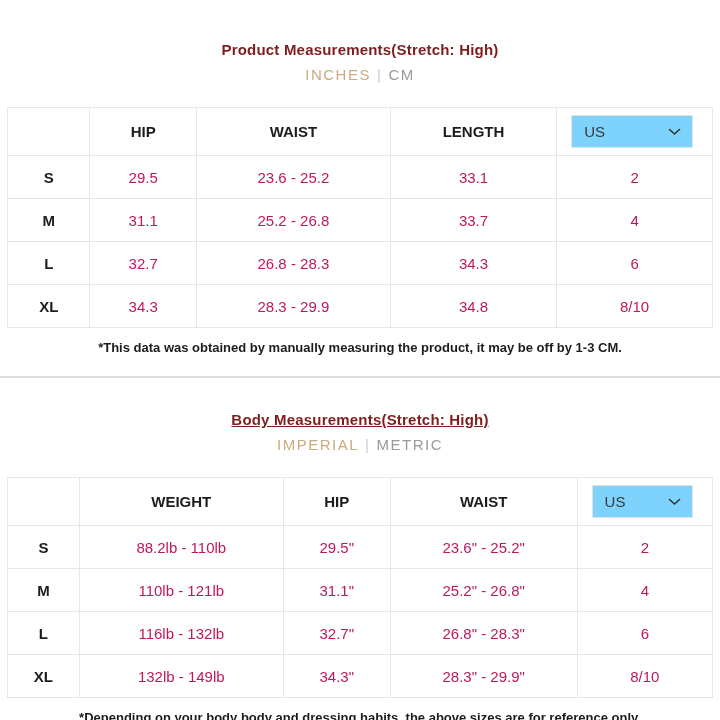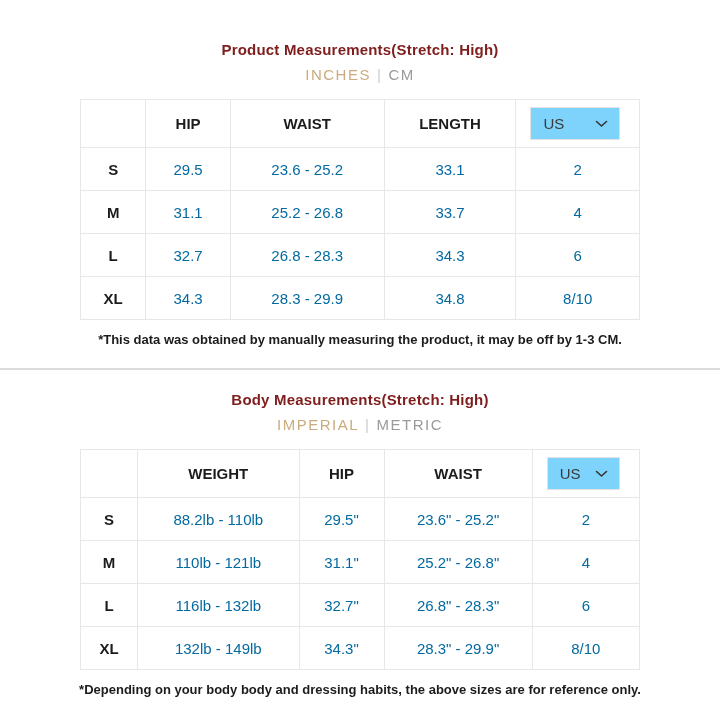--- a/index.html
+++ b/index.html
@@ -24,31 +24,31 @@
     text-align: center;
     font-size: 15px;
     letter-spacing: 1.5px;
     line-height: 16px;
   }
   .unit-active   { color: #cbab7d; cursor: pointer; }
   .unit-sep      { color: #cccccc; margin: 0 6px; }
   .unit-inactive { color: #9a9a9a; cursor: pointer; }
 
   table.size-table {
-    width: 560px;
-    margin: 16px auto 0 auto;
+    width: 706px;
+    margin: 24px auto 0 auto;
     border-collapse: collapse;
     table-layout: fixed;
   }
   table.size-table td {
     border: 1px solid #e7e7e7;
     text-align: center;
     vertical-align: middle;
     font-size: 15px;
-    color: #0369a1;
+    color: #be185d;
     height: 43px;
     padding: 0 4px;
   }
   table.size-table tr.head-row td { height: 48px; font-weight: bold; color: #1c1c1c; }
   table.size-table td.size-label { font-weight: bold; color: #1c1c1c; }
 
   .us-select {
     display: flex;
     align-items: center;
     justify-content: space-between;
@@ -71,21 +71,21 @@
     font-size: 13px;
     font-weight: bold;
     color: #1c1c1c;
   }
   .section-divider {
     border: none;
     border-top: 2px solid #dcdcdc;
     margin-top: 21px;
     width: 720px;
   }
-  .section-2 .section-title { padding-top: 21px; }
+  .section-2 .section-title { padding-top: 33px; text-decoration: underline; }
 </style>
 </head>
 <body>
 
 <div class="section-1">
   <div class="section-title">Product Measurements(Stretch: High)</div>
 
   <div class="unit-toggle">
     <span class="unit-active">INCHES</span><span class="unit-sep">|</span><span class="unit-inactive">CM</span>
   </div>

